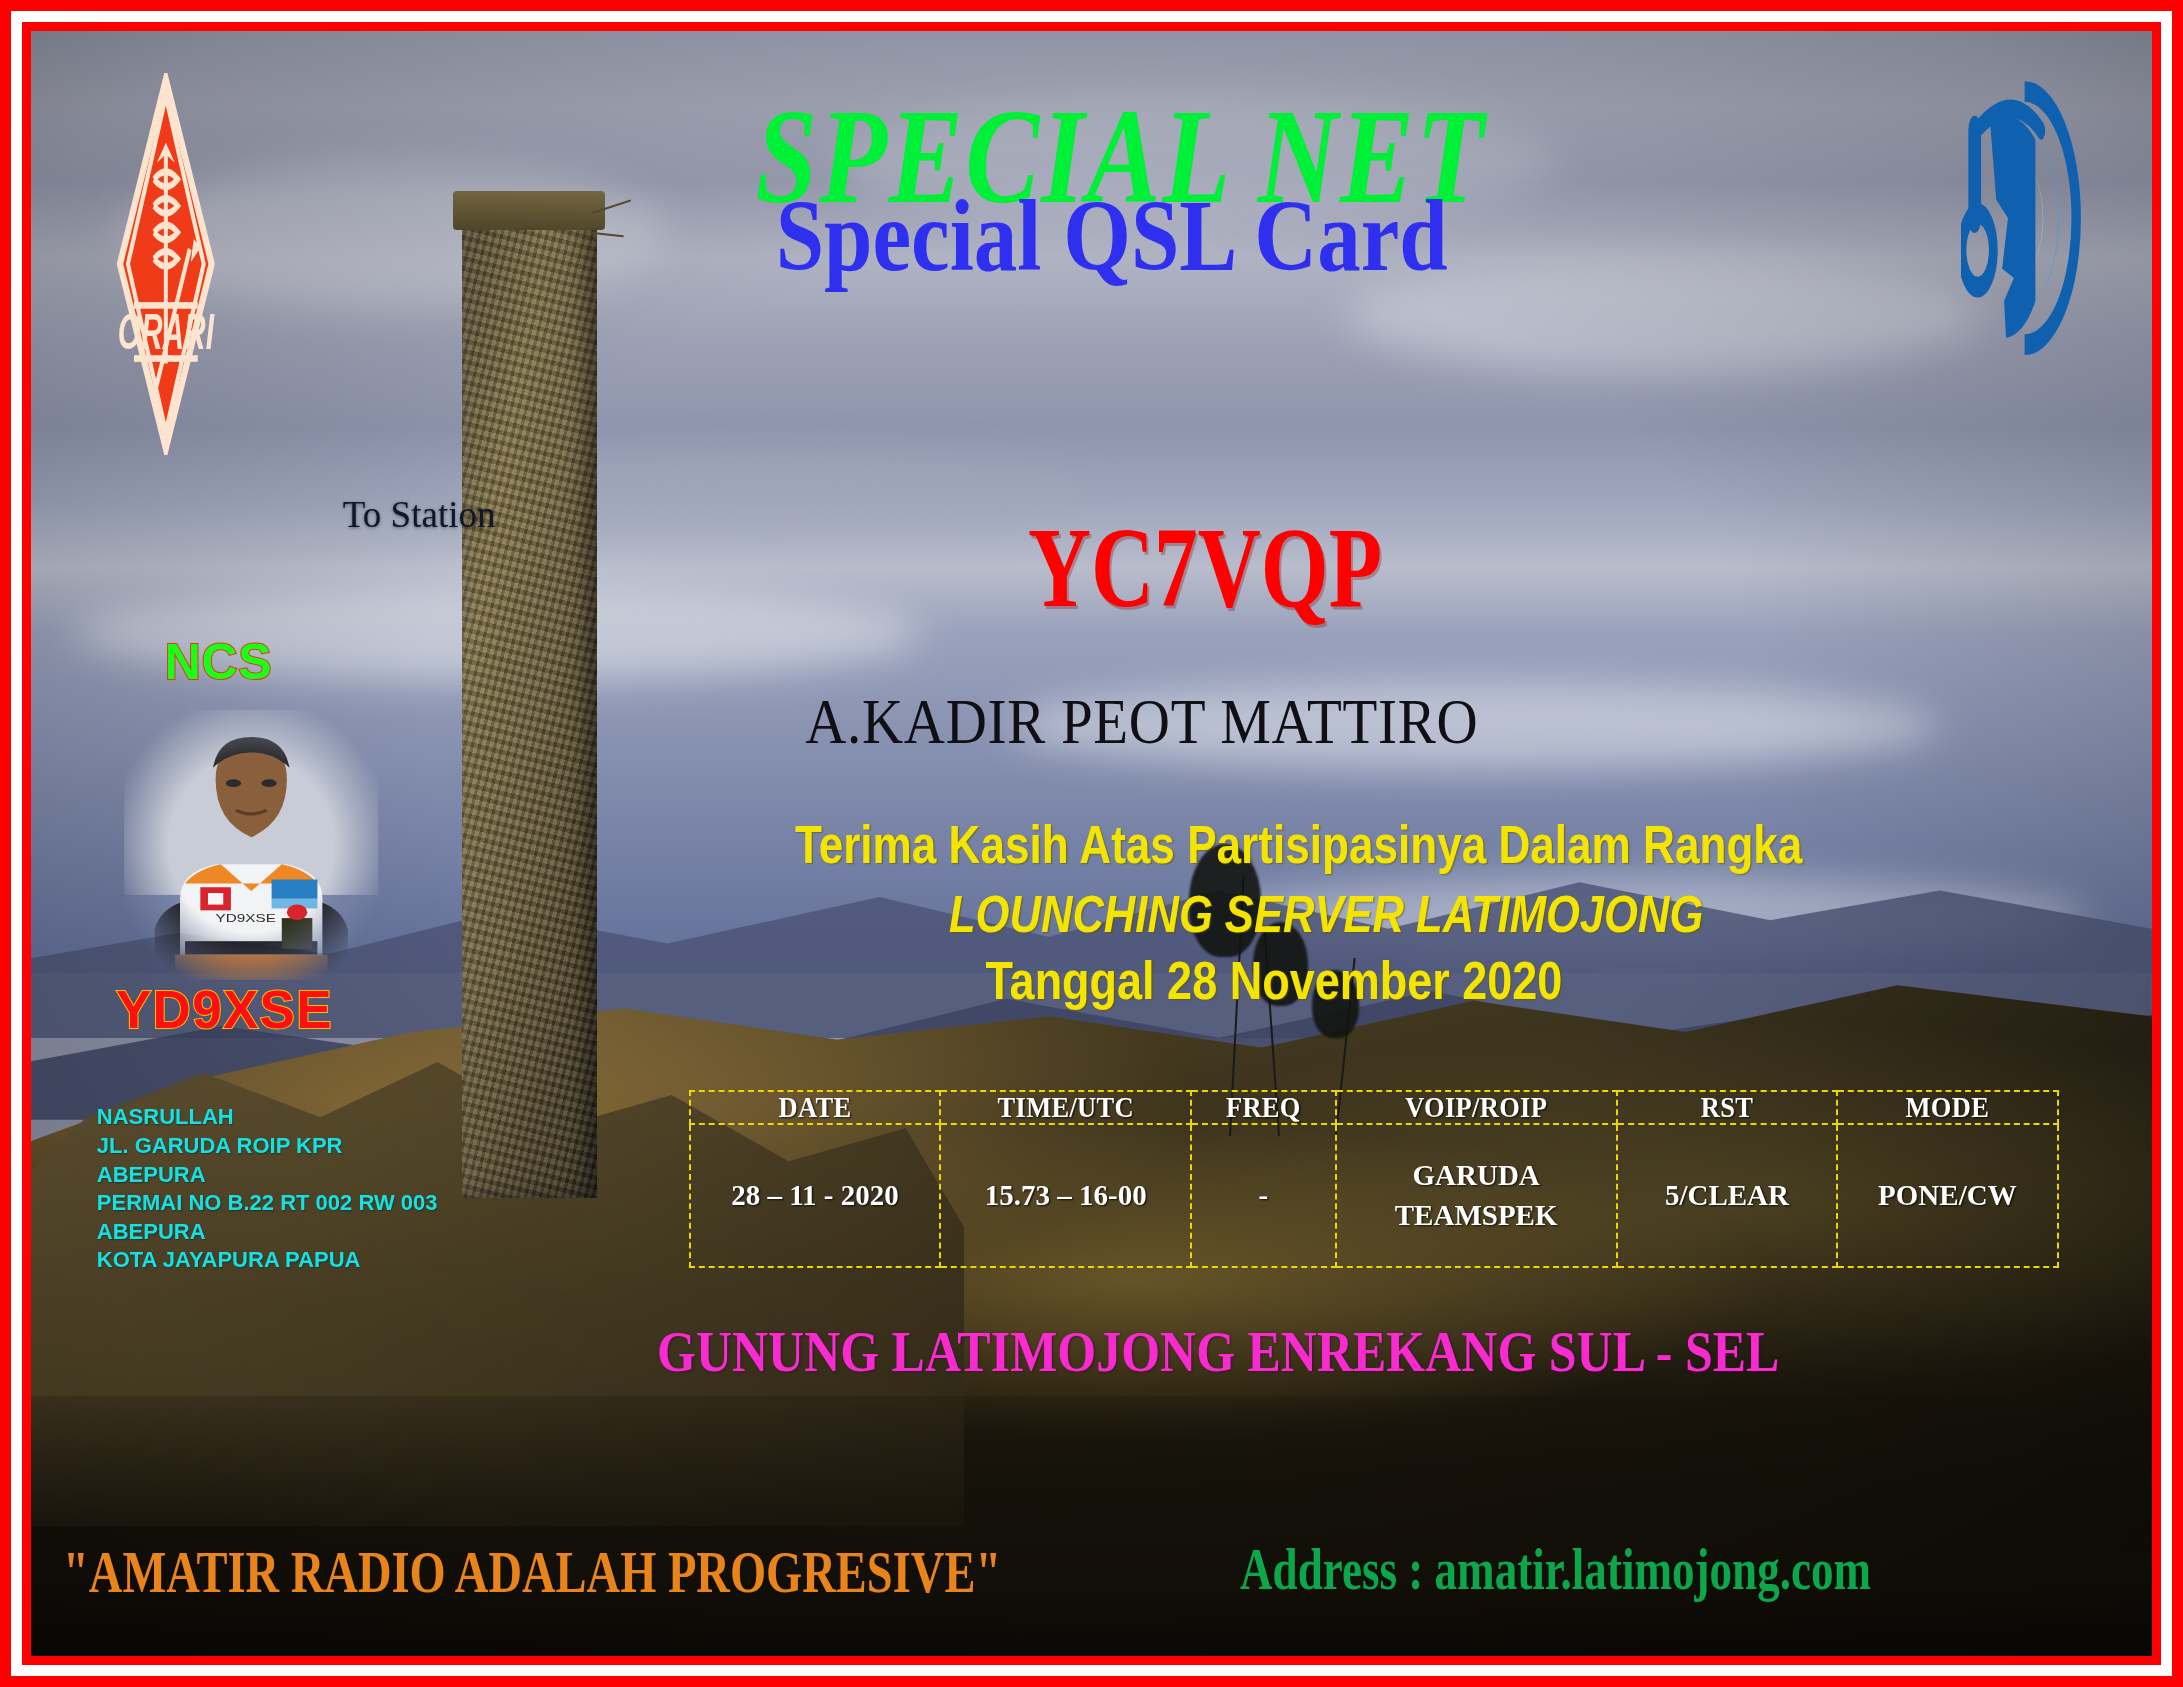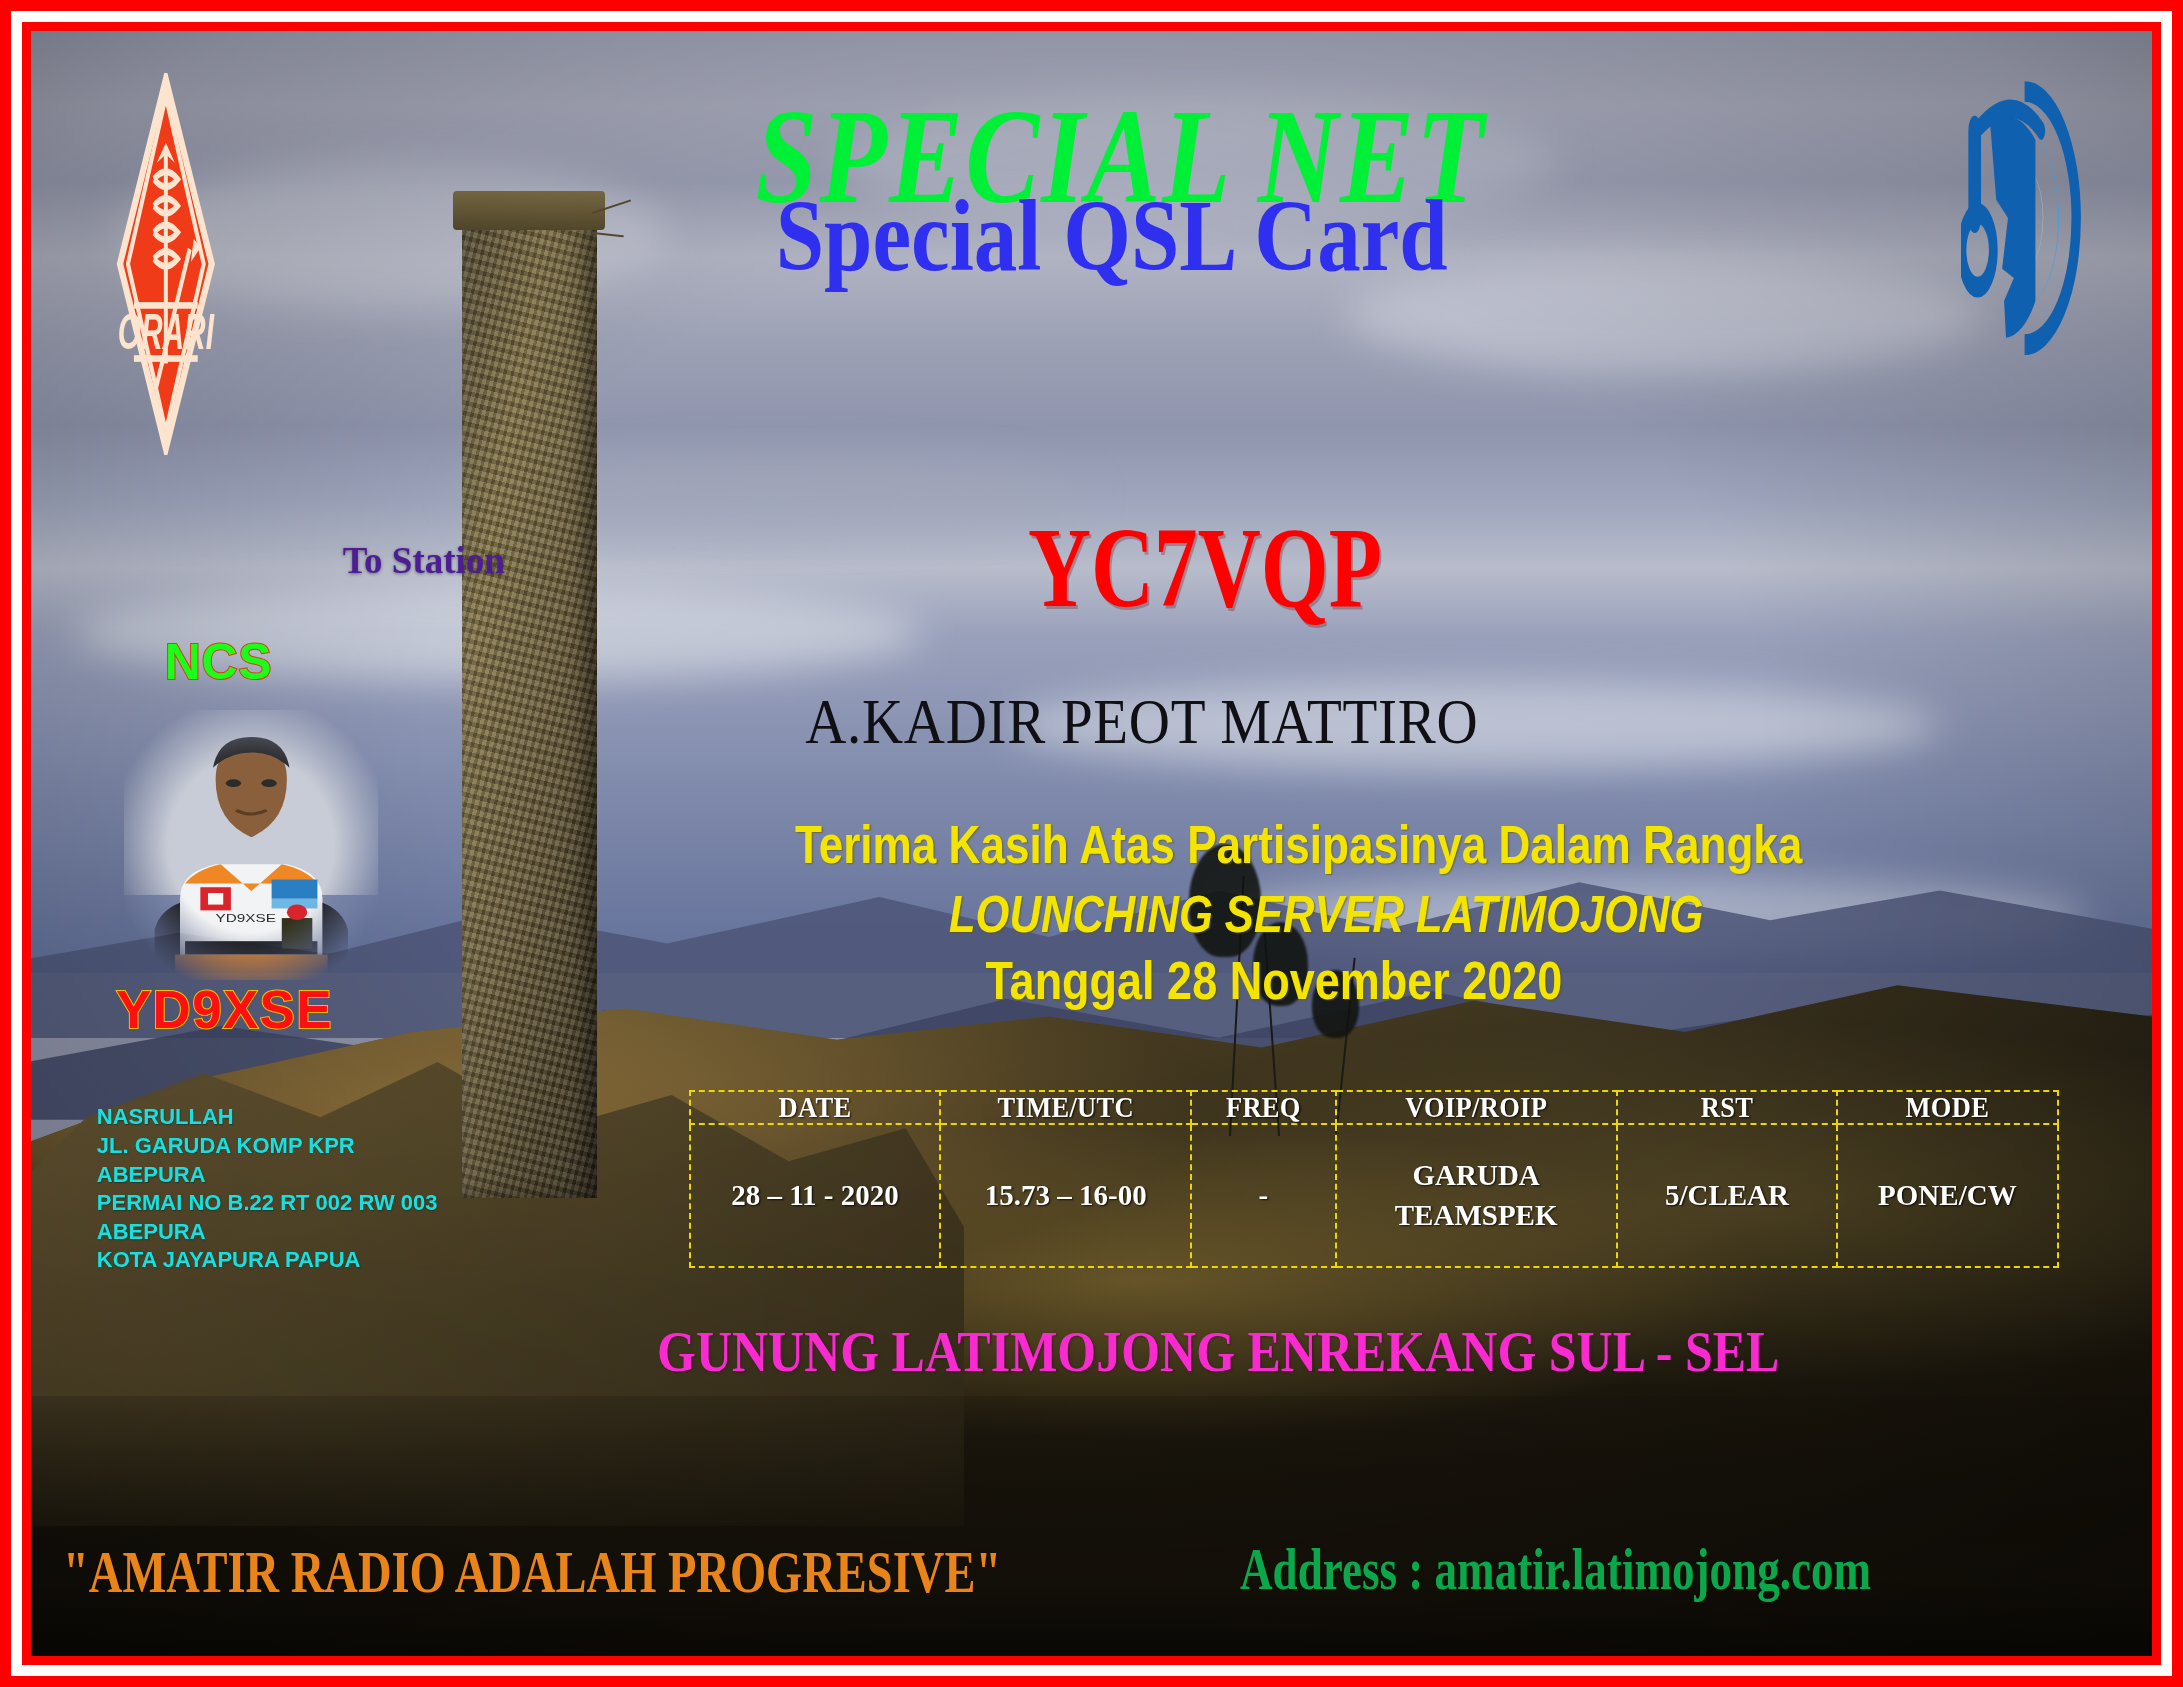--- a/index.html
+++ b/index.html
@@ -179,23 +179,22 @@
   #title-qsl {
     left: 50%; top: 9.4%;
     font-size: 87px; font-weight: 700;
     color: #2f2ff0;
     font-family: "Liberation Serif", serif;
     transform: translateX(-47%) scaleY(1.18);
     transform-origin: center top;
   }
   #to-station {
     left: 14.7%; top: 28.6%;
-    font-size: 37px; font-weight: 700; color: #4c1d95;
+    font-size: 37px; font-weight: 400; color: #0f172a;
     text-shadow: 0 1.3px 3.3px rgba(0,0,0,.45);
-    margin-top: 46px;
   }
   #callsign {
     left: 47.0%; top: 29.5%;
     font-size: 90px; font-weight: 700; color: #ff0000;
     font-family: "Liberation Serif", serif;
     transform: scaleY(1.28) scaleX(.97);
     transform-origin: left top;
     text-shadow: 2px 2px 0 rgba(120,0,0,.28);
   }
   #operator-name {
@@ -442,21 +441,21 @@
               <circle cx="68" cy="105" r="4" fill="#d9242b"></circle>
               <text x="36" y="110" font-family="Liberation Sans, sans-serif" font-size="6" fill="#2b2b2b">YD9XSE</text>
             </g>
           </svg>
         </div>
 
         <div class="tx" id="ncs-callsign">YD9XSE</div>
 
         <div class="tx" id="address-block">
           <div>NASRULLAH</div>
-          <div>JL. GARUDA KOMP KPR</div>
+          <div>JL. GARUDA ROIP KPR</div>
           <div>ABEPURA</div>
           <div>PERMAI NO B.22 RT 002 RW 003</div>
           <div>ABEPURA</div>
           <div>KOTA JAYAPURA PAPUA</div>
         </div>
 
         <table id="qso-table">
           <thead>
             <tr>
               <th class="col-date">DATE</th>

